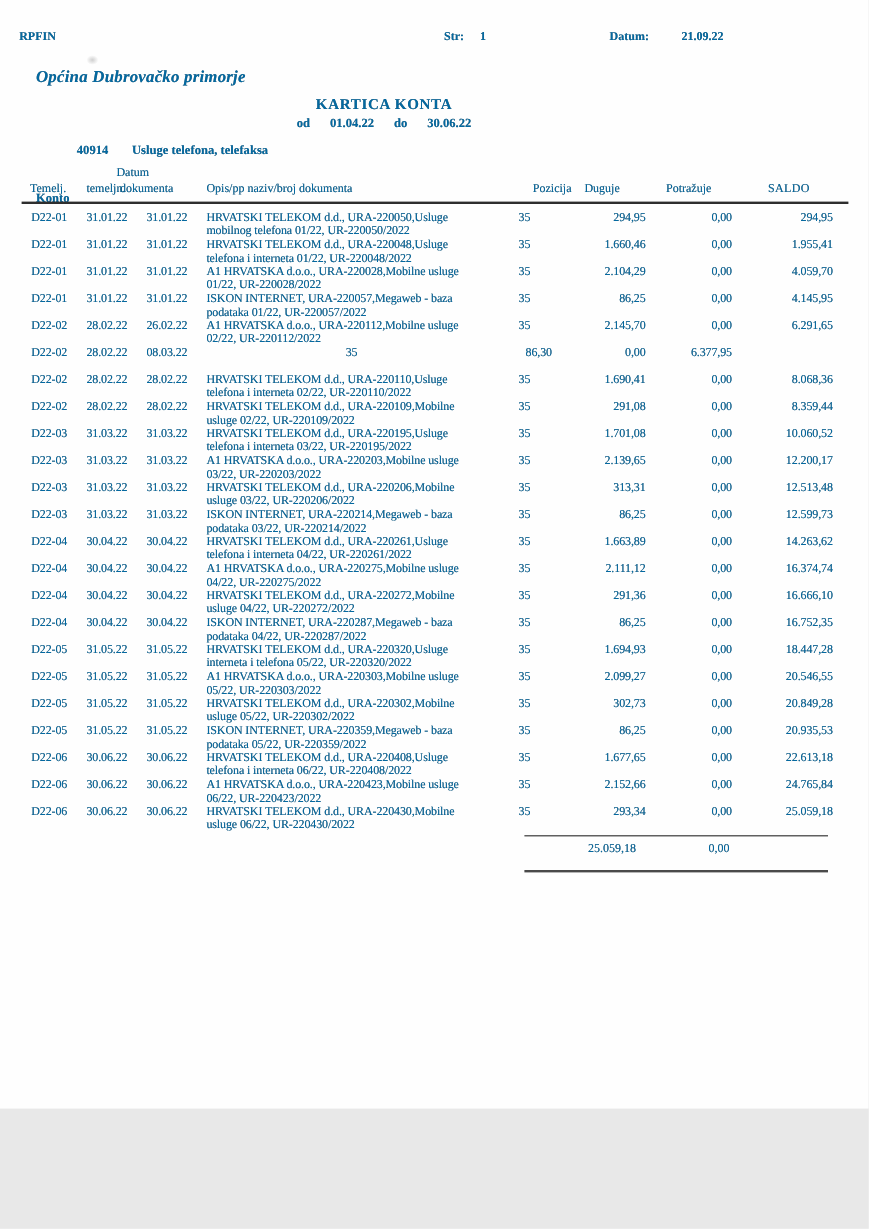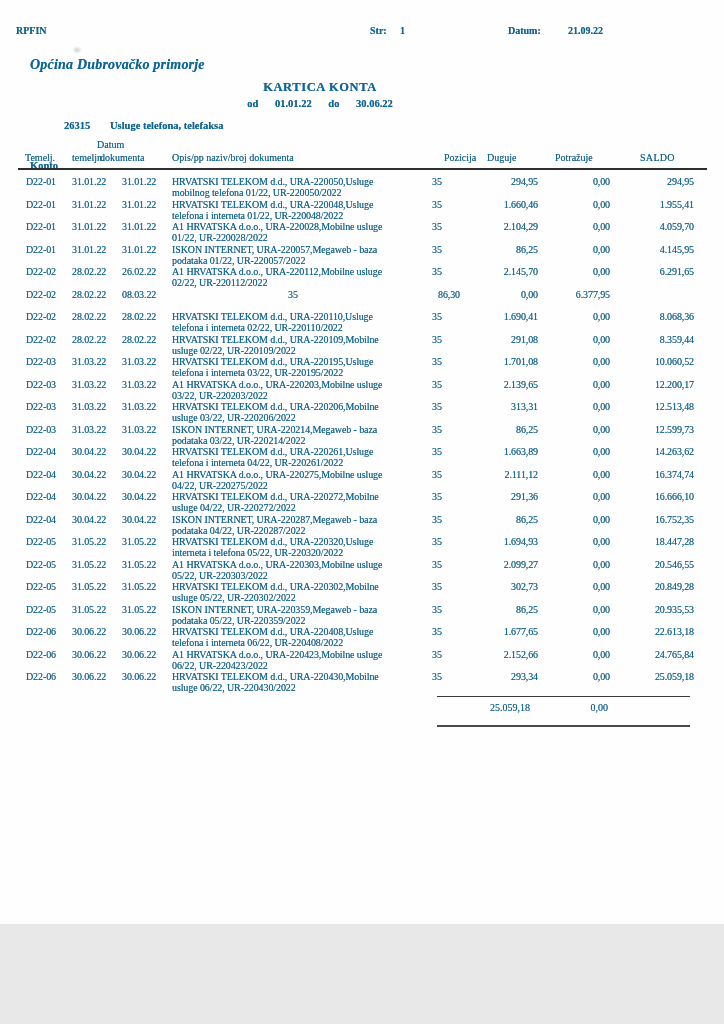--- a/index.html
+++ b/index.html
@@ -72,28 +72,28 @@
     <span class="tb-datumlabel">Datum:</span>
     <span class="tb-datumval">21.09.22</span>
   </div>
 
   <div class="smudge"></div>
 
   <div class="org">Općina Dubrovačko primorje</div>
   <div class="title">KARTICA KONTA</div>
   <div class="period">
     <span>od</span>
-    <span>01.01.22</span>
+    <span>01.04.22</span>
     <span>do</span>
     <span>30.06.22</span>
   </div>
 
   <div class="kontoline">
     <span class="k-label">Konto</span>
-    <span class="k-num">26315</span>
+    <span class="k-num">40914</span>
     <span class="k-name">Usluge telefona, telefaksa</span>
   </div>
 
   <div class="th-datum">Datum</div>
   <div class="th-line">
     <span class="th-temelj">Temelj.</span>
     <span class="th-d1">temeljn.</span>
     <span class="th-d2">dokumenta</span>
     <span class="th-opis">Opis/pp naziv/broj dokumenta</span>
     <span class="th-poz">Pozicija</span>

